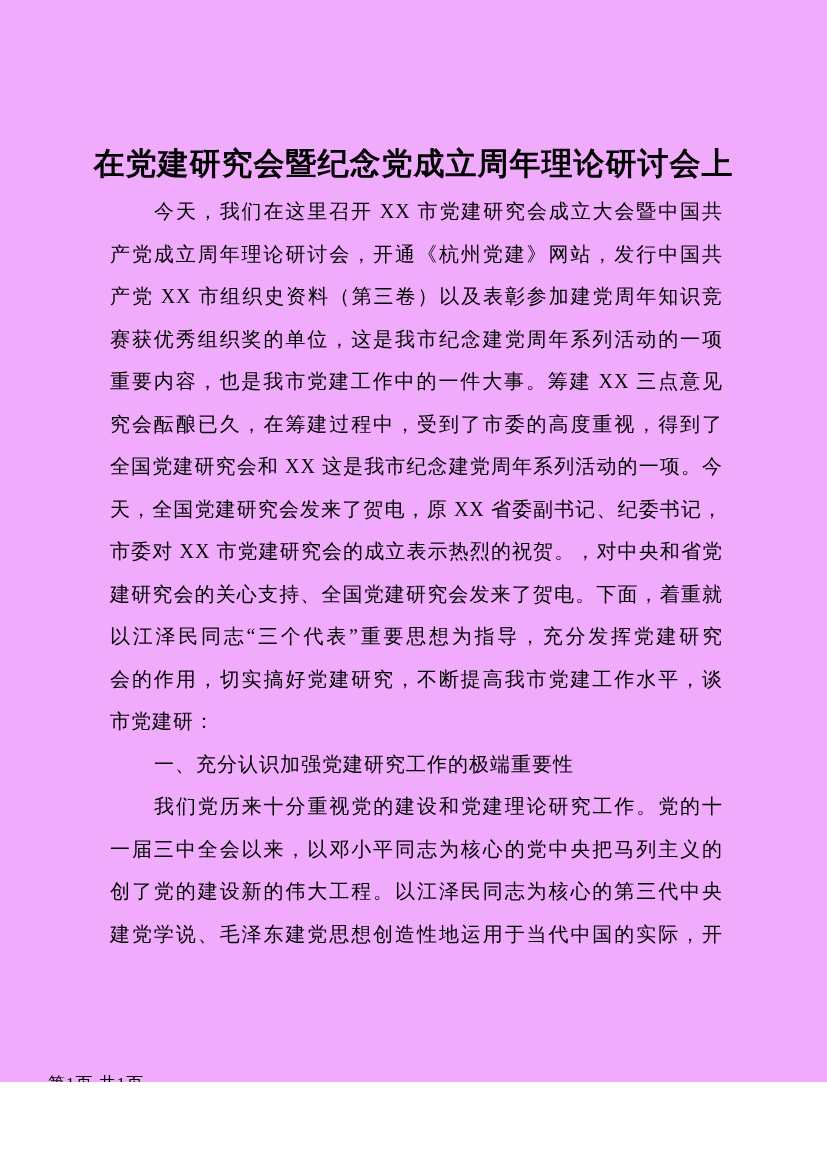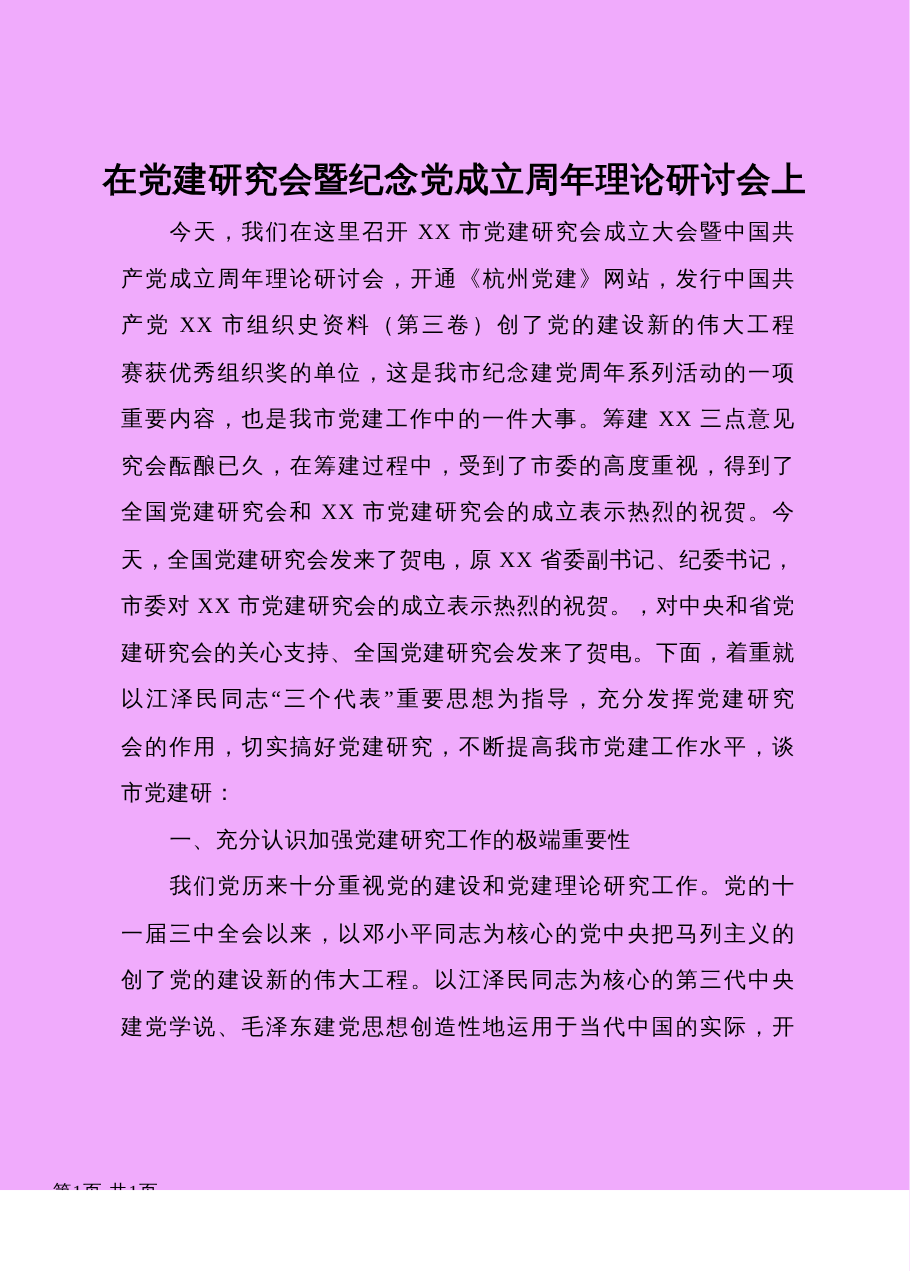--- a/index.html
+++ b/index.html
@@ -58,25 +58,25 @@
 
 <div class="page">
 
   <div class="doc-title">
     <div>在党建研究会暨纪念党成立周年理论研讨会上</div>
   </div>
 
   <div class="body-text">
     <div class="ln full indent">今天，我们在这里召开 XX 市党建研究会成立大会暨中国共</div>
     <div class="ln full">产党成立周年理论研讨会，开通《杭州党建》网站，发行中国共</div>
-    <div class="ln full">产党 XX 市组织史资料（第三卷）创了党的建设新的伟大工程</div>
+    <div class="ln full">产党 XX 市组织史资料（第三卷）以及表彰参加建党周年知识竞</div>
     <div class="ln full">赛获优秀组织奖的单位，这是我市纪念建党周年系列活动的一项</div>
     <div class="ln full">重要内容，也是我市党建工作中的一件大事。筹建 XX 三点意见</div>
     <div class="ln full">究会酝酿已久，在筹建过程中，受到了市委的高度重视，得到了</div>
-    <div class="ln full">全国党建研究会和 XX 市党建研究会的成立表示热烈的祝贺。今</div>
+    <div class="ln full">全国党建研究会和 XX 这是我市纪念建党周年系列活动的一项。今</div>
     <div class="ln full">天，全国党建研究会发来了贺电，原 XX 省委副书记、纪委书记，</div>
     <div class="ln full">市委对 XX 市党建研究会的成立表示热烈的祝贺。，对中央和省党</div>
     <div class="ln full">建研究会的关心支持、全国党建研究会发来了贺电。下面，着重就</div>
     <div class="ln full">以江泽民同志“三个代表”重要思想为指导，充分发挥党建研究</div>
     <div class="ln full">会的作用，切实搞好党建研究，不断提高我市党建工作水平，谈</div>
     <div class="ln">市党建研：</div>
 
     <div class="ln indent">一、充分认识加强党建研究工作的极端重要性</div>
 
     <div class="ln full indent">我们党历来十分重视党的建设和党建理论研究工作。党的十</div>

